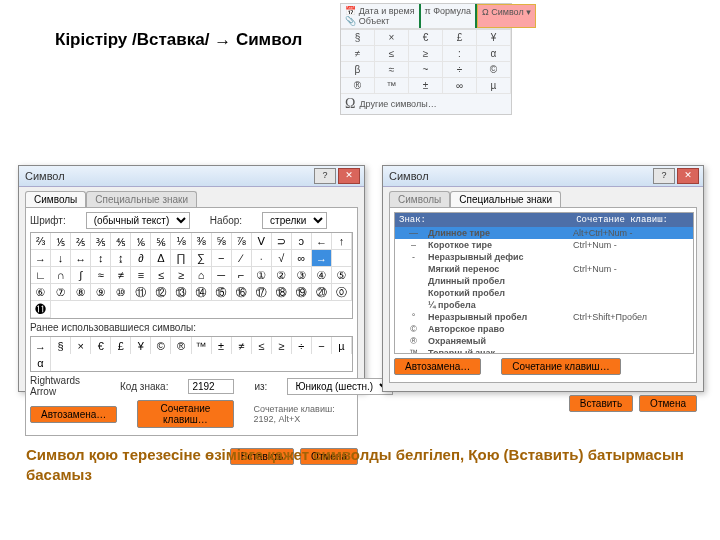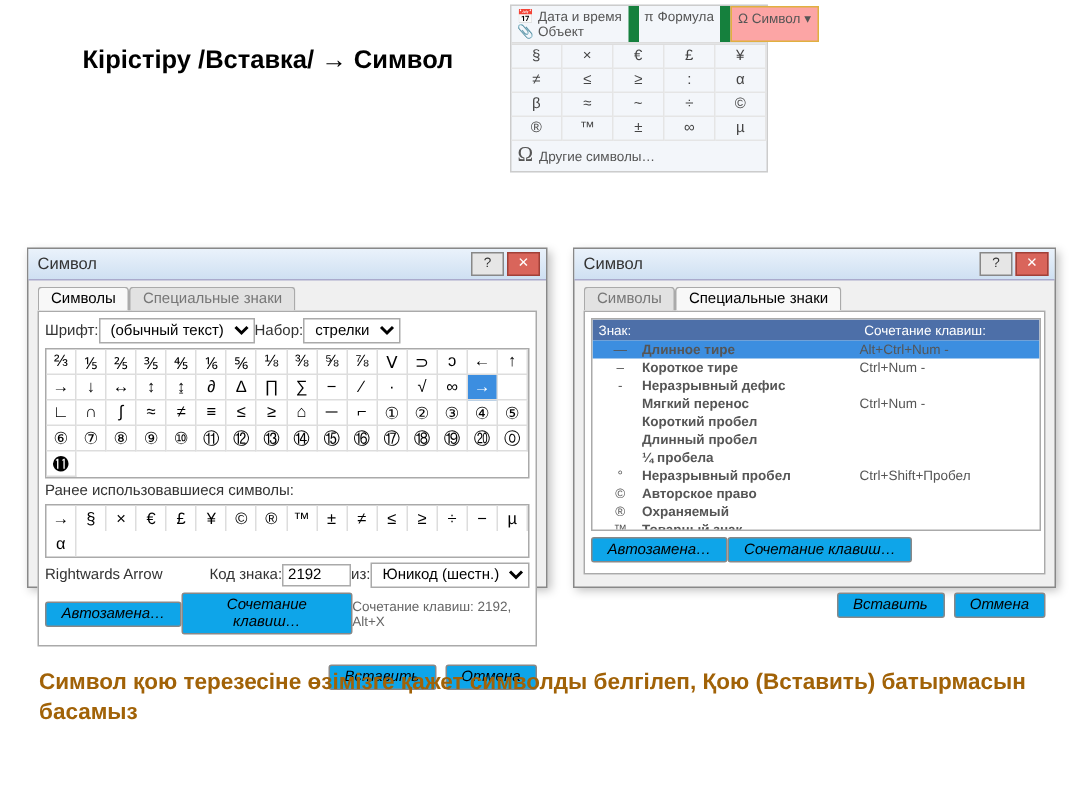--- a/index.html
+++ b/index.html
@@ -29,21 +29,21 @@
     border: 1px solid #ccc;
     font-size: 9px;
     background: #f3f6fa;
   }
   .ribbon-top {
     display: flex;
     border-bottom: 1px solid #ddd;
   }
   .ribbon-cell {
     padding: 2px 4px;
-    border-right: 7px solid #15803d;
+    border-right: 2px solid #15803d;
     color: #555;
     white-space: nowrap;
   }
   .ribbon-cell.sel {
     background: #fca5a5;
     border: 1px solid #e0b040;
     text-align: right;
   }
   .symbol-grid {
     display: grid;
@@ -136,21 +136,21 @@
   .tab.inactive { background: #e2e2e2; color: #777; }
   .panel {
     margin: 0 6px 6px 6px;
     border: 1px solid #aaa;
     background: #fff;
     padding: 4px;
   }
   .row {
     display: flex;
     align-items: center;
-    gap: 0;
+    gap: 20px;
     margin-bottom: 3px;
     font-size: 10px;
     color: #333;
   }
   .row label { white-space: nowrap; }
   select.fake, input.fake {
     font-size: 10px;
     border: 1px solid #aaa;
     padding: 1px 3px;
     background: #fff;
@@ -191,38 +191,38 @@
   .dlg-buttons {
     display: flex;
     justify-content: flex-end;
     gap: 6px;
     padding: 6px;
   }
   .btn {
     font-size: 10px;
     padding: 2px 10px;
     border: 1px solid #888;
-    background: #0ea5e9;
+    background: #f97316;
     border-radius: 2px;
-    font-style: italic;
   }
 
   .list-table {
     width: 100%;
     border: 1px solid #aaa;
     background: #fff;
     font-size: 9px;
     height: 140px;
     overflow: hidden;
   }
   .list-head {
     display: flex;
     background: #4d6fa8;
     color: #fff;
     font-size: 9px;
+    font-family: Liberation Mono, monospace;
   }
   .list-head div { padding: 2px 4px; }
   .col1 { width: 60%; }
   .col2 { width: 40%; }
   .list-body div.rowline {
     display: flex;
     padding: 1px 4px;
     color: #555;
   }
   .rowline.sel { background: #3c8ee0; color: #fff; }
@@ -446,26 +446,26 @@
             <span class="c2">Неразрывный дефис</span>
             <span class="c3"></span>
           </div>
           <div class="rowline">
             <span class="c1"></span>
             <span class="c2">Мягкий перенос</span>
             <span class="c3">Ctrl+Num -</span>
           </div>
           <div class="rowline">
             <span class="c1"></span>
+            <span class="c2">Длинный пробел</span>
+            <span class="c3"></span>
+          </div>
+          <div class="rowline">
+            <span class="c1"></span>
             <span class="c2">Короткий пробел</span>
-            <span class="c3"></span>
-          </div>
-          <div class="rowline">
-            <span class="c1"></span>
-            <span class="c2">Длинный пробел</span>
             <span class="c3"></span>
           </div>
           <div class="rowline">
             <span class="c1"></span>
             <span class="c2">¼ пробела</span>
             <span class="c3"></span>
           </div>
           <div class="rowline">
             <span class="c1">°</span>
             <span class="c2">Неразрывный пробел</span>

